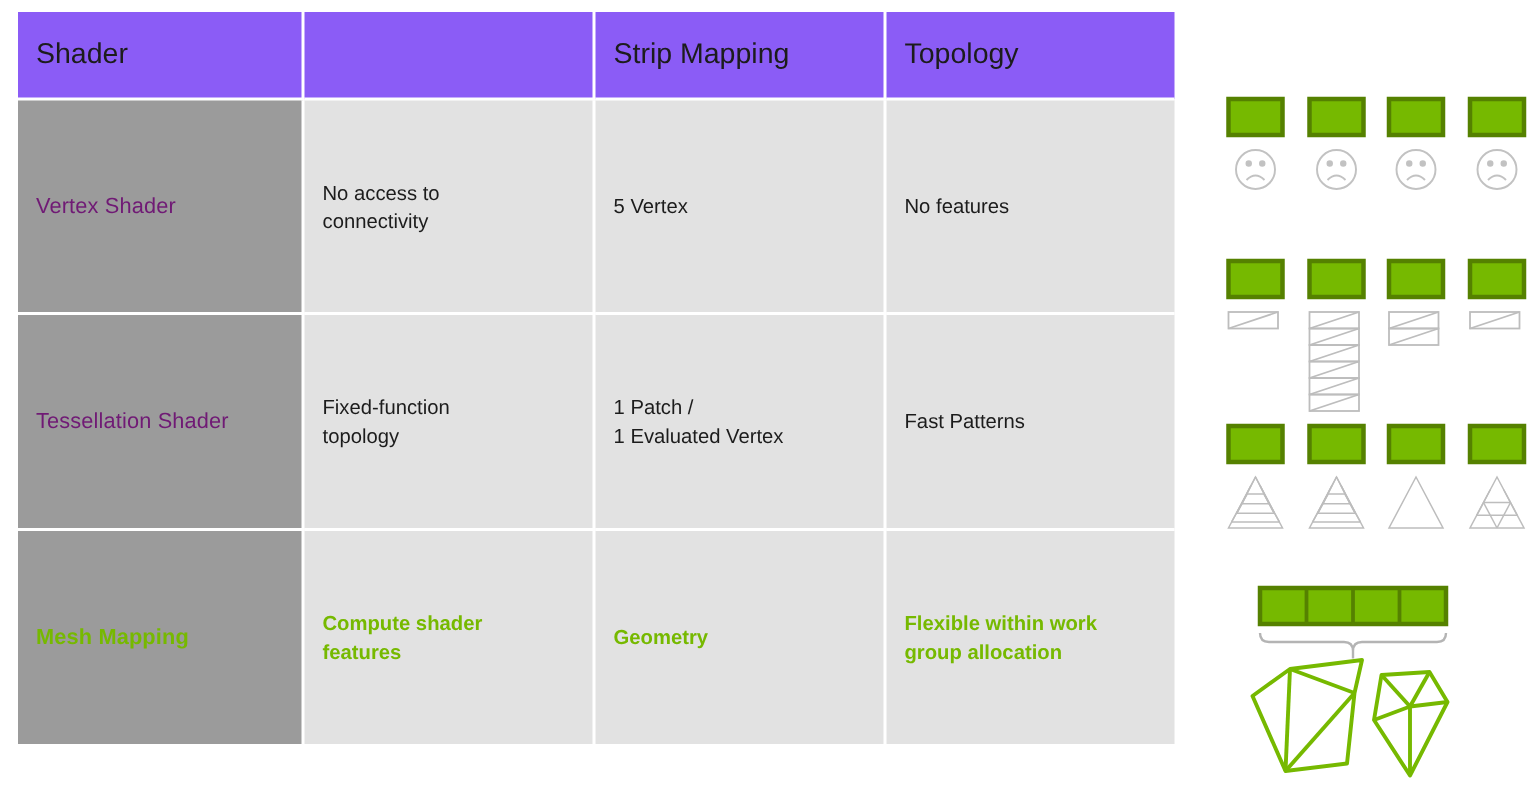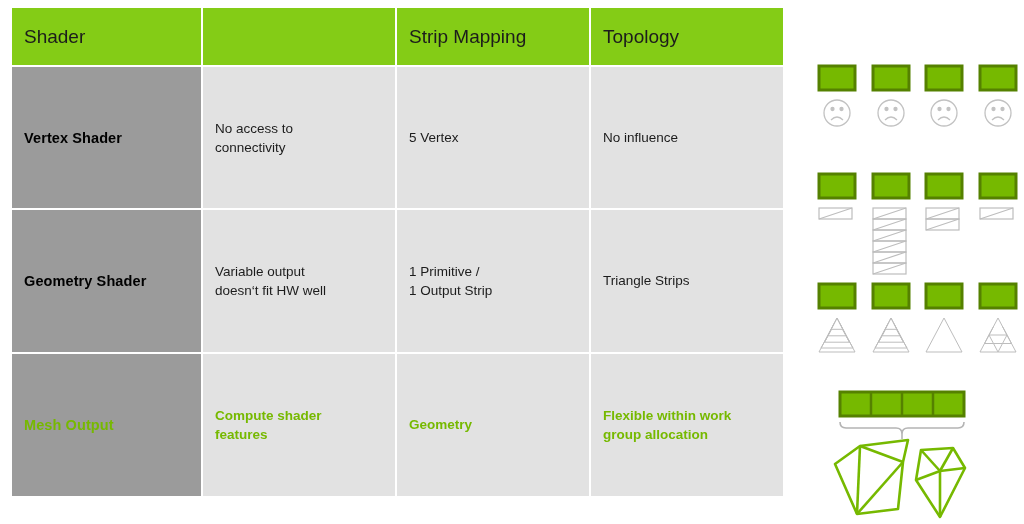--- a/index.html
+++ b/index.html
@@ -36,34 +36,34 @@
     vertical-align: middle;
     text-align: left;
     border-right: 2px solid #ffffff;
     border-bottom: 2px solid #ffffff;
   }
   #comparison-table th:last-child,
   #comparison-table td:last-child { border-right: none; }
   #comparison-table tr:last-child td { border-bottom: none; }
 
   thead th {
-    background: #84cc16;
+    background: #8b5cf6;
     height: 57px;
     font-size: 19px;
     font-weight: normal;
     color: #1c1c1c;
   }
   thead th.center { text-align: center; }
 
   tbody tr { height: 106px; }
   tbody td.shader-name {
     background: #9b9b9b;
-    color: #000000;
+    color: #701a75;
     font-size: 14.5px;
-    font-weight: bold;
+    font-weight: normal;
     letter-spacing: .1px;
   }
   tbody td.detail {
     background: #e2e2e2;
     color: #1c1c1c;
     font-size: 13.5px;
     line-height: 1.42;
   }
   tbody tr.mesh-row td.detail,
   tbody tr.mesh-row td.shader-name {
@@ -107,30 +107,30 @@
       <th></th>
       <th>Strip Mapping</th>
       <th>Topology</th>
     </tr>
   </thead>
   <tbody>
     <tr class="vertex-row">
       <td class="shader-name">Vertex Shader</td>
       <td class="detail">No access to<br>connectivity</td>
       <td class="detail">5 Vertex</td>
-      <td class="detail">No influence</td>
+      <td class="detail">No features</td>
     </tr>
-    <tr class="geometry-row">
-      <td class="shader-name">Geometry Shader</td>
-      <td class="detail">Variable output<br>doesn‘t fit HW well</td>
-      <td class="detail">1 Primitive /<br>1 Output Strip</td>
-      <td class="detail">Triangle Strips</td>
+    <tr class="tess-row">
+      <td class="shader-name">Tessellation Shader</td>
+      <td class="detail">Fixed-function<br>topology</td>
+      <td class="detail">1 Patch /<br>1 Evaluated Vertex</td>
+      <td class="detail">Fast Patterns</td>
     </tr>
     <tr class="mesh-row">
-      <td class="shader-name">Mesh Output</td>
+      <td class="shader-name">Mesh Mapping</td>
       <td class="detail">Compute shader<br>features</td>
       <td class="detail">Geometry</td>
       <td class="detail">Flexible within work<br>group allocation</td>
     </tr>
   </tbody>
 </table>
 
 <div id="pipeline-diagram">
 
   <div class="diagram-row" id="diagram-row-vertex">

